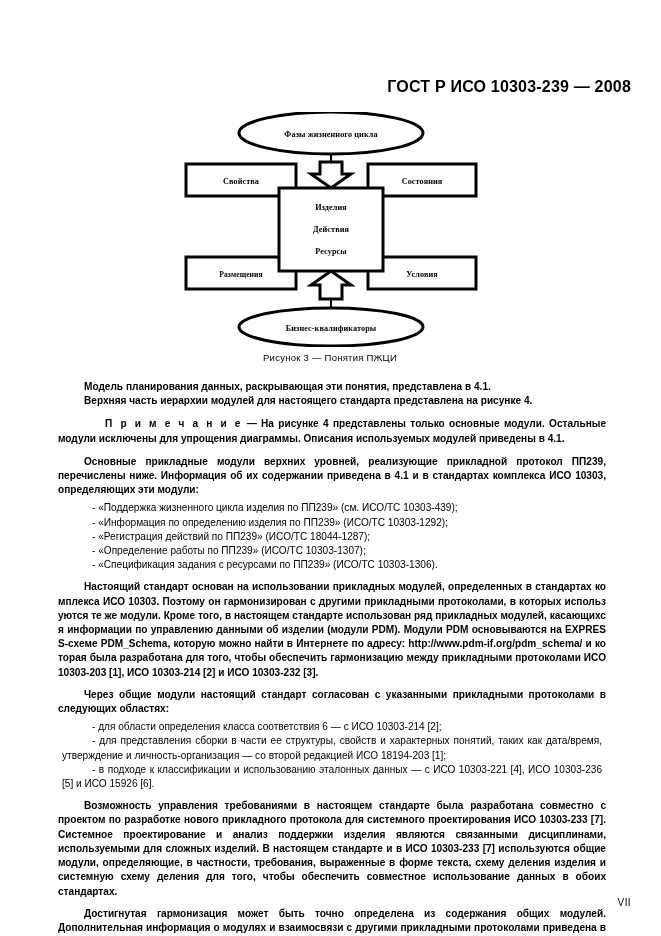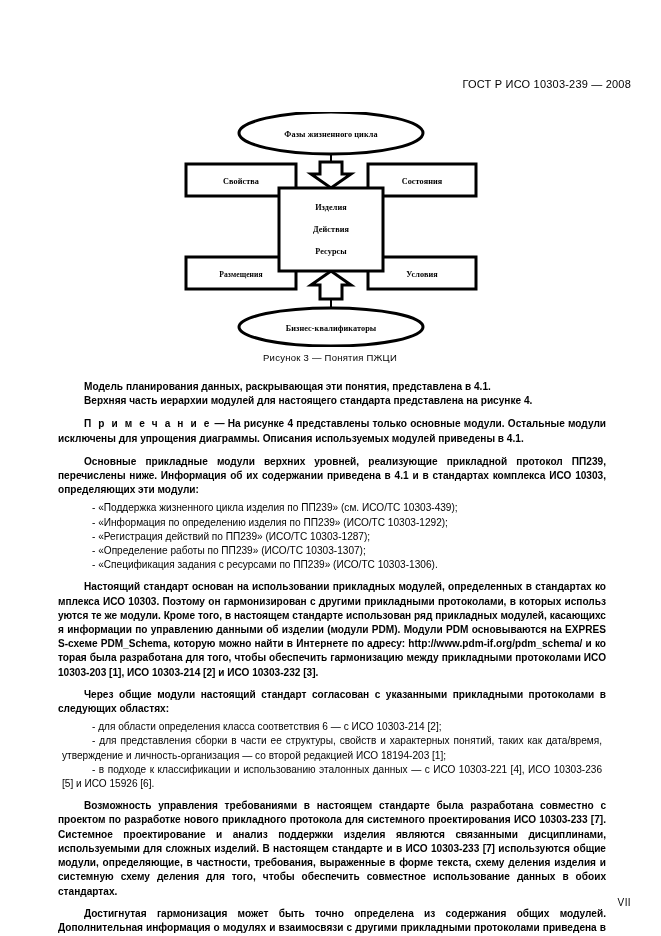--- a/index.html
+++ b/index.html
@@ -21,22 +21,22 @@
     inset: 0;
     padding: 0;
   }
 
   
   .doc-header {
     position: absolute;
     top: 78px;
     right: 30px;
     font-family: "Liberation Sans", sans-serif;
-    font-size: 11px;
-    font-weight: normal;
+    font-size: 16px;
+    font-weight: bold;
     letter-spacing: 0.2px;
     white-space: nowrap;
   }
 
   
   .figure-wrap {
     position: absolute;
     top: 112px;
     left: 0;
     width: 661px;
@@ -91,20 +91,21 @@
   }
   .gap-sm { margin-top: 8px !important; }
   .gap-md { margin-top: 9px !important; }
 
   .note {
     text-indent: 26px;
     text-align: justify;
   }
   .note .note-word {
     letter-spacing: 1.9px;
+    margin-left: 21px;
   }
 
   ul.dash-list {
     list-style: none;
     margin: 4px;
     padding: 0;
   }
   ul.dash-list li {
     margin: 0;
     padding: 0 0 0 30px;
@@ -186,21 +187,21 @@
     <p class="p-indent">Модель планирования данных,  раскрывающая эти понятия, представлена в 4.1.</p>
     <p class="p-indent">Верхняя часть иерархии модулей для настоящего стандарта представлена на рисунке 4.</p>
 
     <p class="note gap-md"><span class="note-word">П р и м е ч а н и е</span><span> — На рисунке 4 представлены только основные модули. Остальные модули исключены для упрощения   диаграммы. Описания используемых  модулей  приведены  в 4.1.</span></p>
 
     <p class="p-indent gap-md">Основные прикладные модули верхних уровней, реализующие прикладной протокол ПП239, перечислены ниже. Информация об их содержании приведена в 4.1 и в стандартах комплекса ИСО 10303, определяющих эти модули:</p>
 
     <ul class="dash-list">
       <li>- «Поддержка жизненного цикла изделия по ПП239» (см. ИСО/ТС 10303-439);</li>
       <li>- «Информация по определению изделия по ПП239» (ИСО/ТС 10303-1292);</li>
-      <li>- «Регистрация действий по ПП239» (ИСО/ТС 10303-1287);</li>
+      <li>- «Регистрация действий по ПП239» (ИСО/ТС 18044-1287);</li>
       <li>- «Определение работы по ПП239» (ИСО/ТС 10303-1307);</li>
       <li>- «Спецификация задания с ресурсами по ПП239» (ИСО/ТС 10303-1306).</li>
     </ul>
 
     <p class="p-indent gap-sm url-text">Настоящий стандарт основан на использовании прикладных модулей, определенных в стандартах комплекса ИСО 10303. Поэтому он гармонизирован с другими прикладными протоколами, в которых используются те же модули. Кроме того, в настоящем стандарте использован ряд прикладных модулей, касающихся информации по управлению данными об изделии (модули PDM). Модули PDM основываются на  EXPRESS-схеме PDM_Schema, которую можно найти в Интернете по адресу: http://www.pdm-if.org/pdm_schema/ и которая была разработана для того, чтобы обеспечить гармонизацию между прикладными протоколами ИСО 10303-203 [1], ИСО 10303-214 [2] и ИСО 10303-232 [3].</p>
 
     <p class="p-indent gap-sm">Через общие модули настоящий стандарт согласован с указанными прикладными протоколами в следующих областях:</p>
 
     <ul class="dash-list justified">
       <li class="nowrapish">- для области определения класса соответствия 6 — с ИСО 10303-214 [2];</li>

